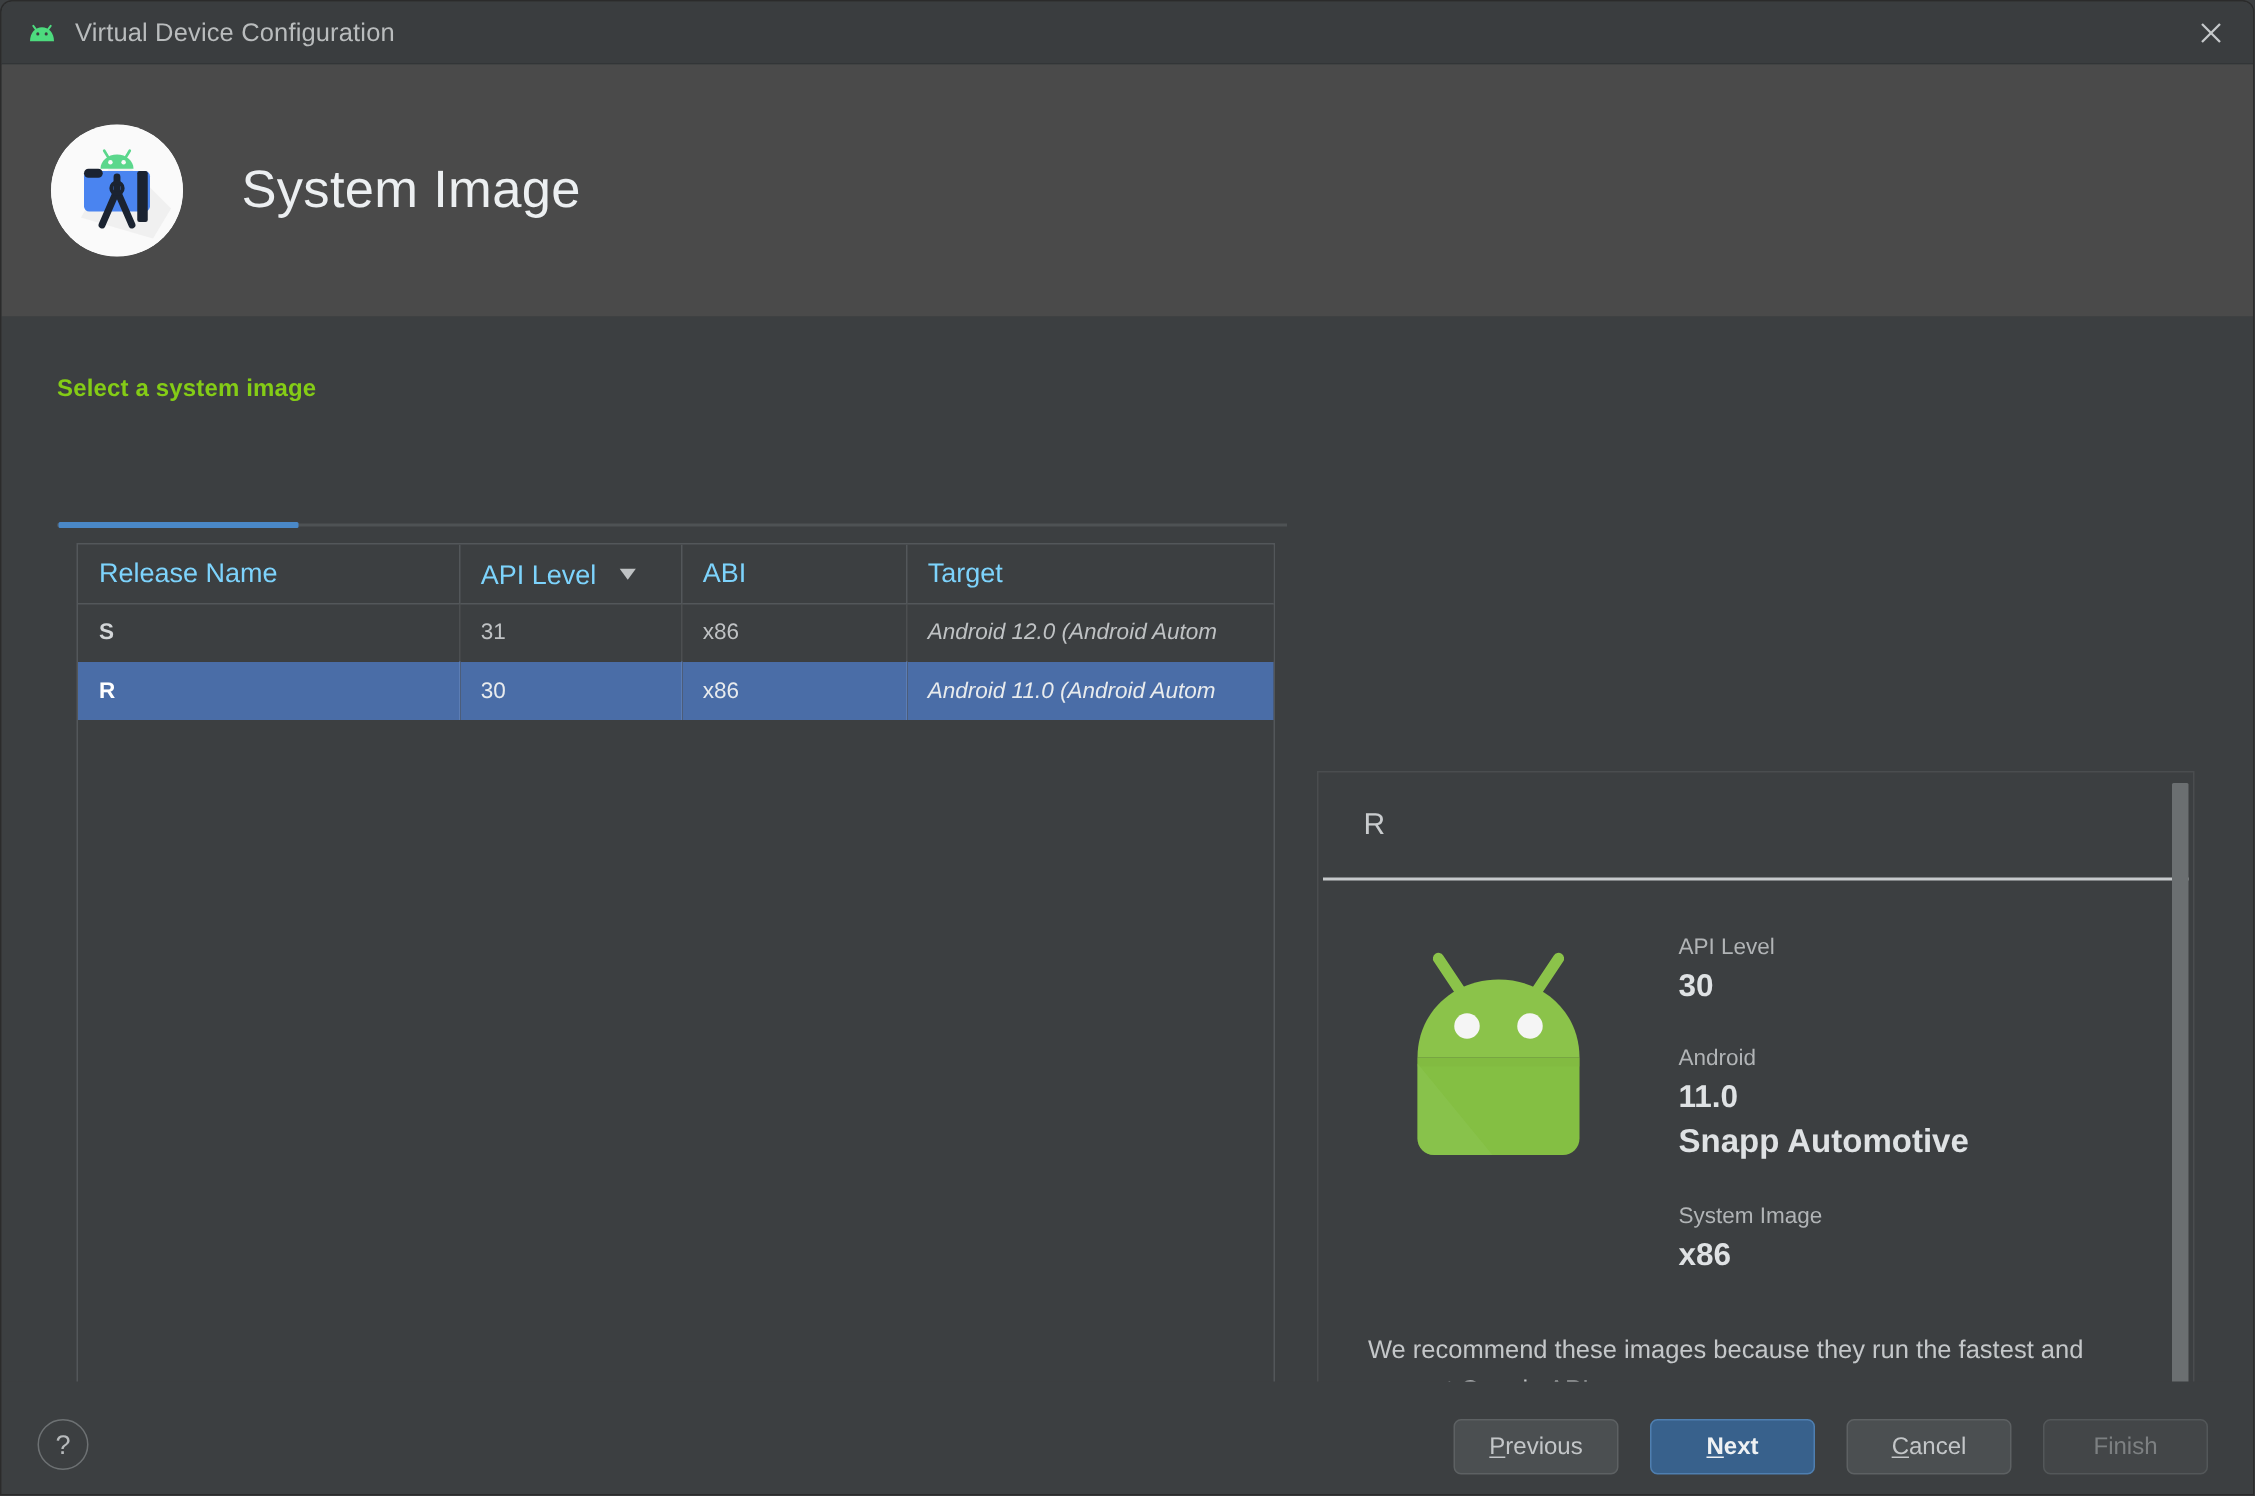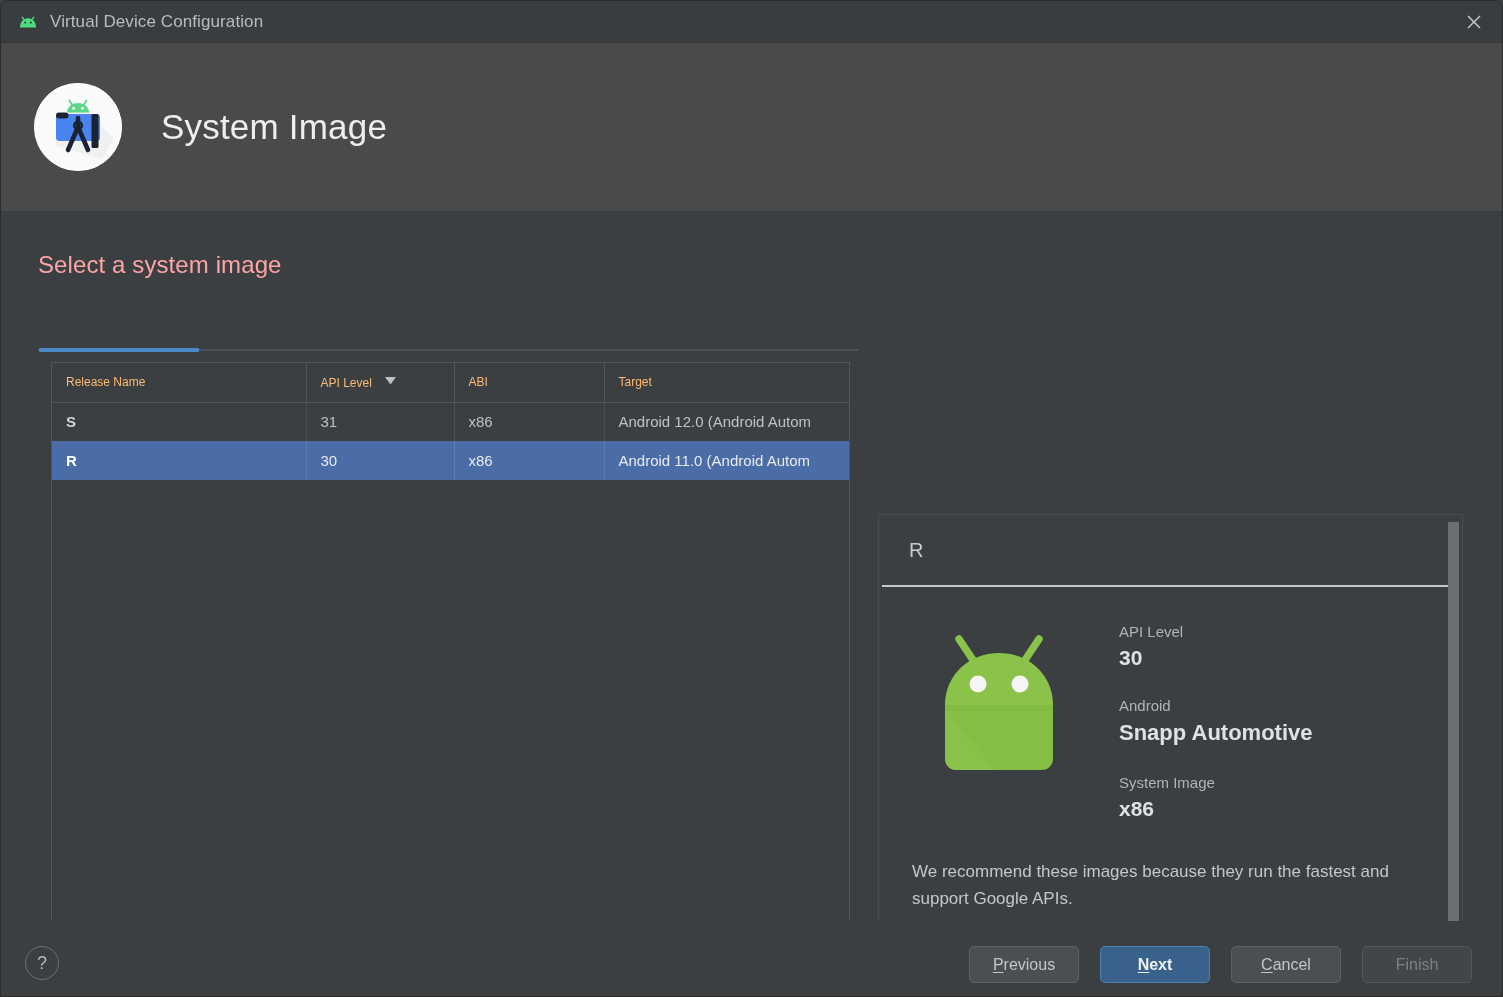--- a/index.html
+++ b/index.html
@@ -87,23 +87,23 @@
     position: absolute;
     top: 210px; left: 0;
     width: 1503px;
     height: 710px;
     background: #3c3f41;
   }
 
   .section-title {
     position: absolute;
     left: 37px; top: 40px;
-    font-size: 24px;
-    font-weight: normal;
-    color: #fca5a5;
+    font-size: 16px;
+    font-weight: bold;
+    color: #84cc16;
     letter-spacing: 0.1px;
   }
 
   
   .tabs {
     position: absolute;
     left: 37px; top: 96px;
     width: 820px;
     height: 48px;
   }
@@ -152,43 +152,43 @@
   .tbl col.c3 { width: 150px; }
   .tbl col.c4 { width: 247px; }
 
   .tbl thead th {
     height: 39px;
     background: #3c3f41;
     border-right: 1px solid #53575a;
     border-bottom: 1px solid #53575a;
     text-align: left;
     font-weight: normal;
-    font-size: 12px;
-    color: #fdba74;
+    font-size: 18px;
+    color: #7dd3fc;
     padding: 0 0 0 14px;
     white-space: nowrap;
     position: relative;
   }
   .tbl thead th:last-child { border-right: none; }
   .sort-arrow {
     display: inline-block;
     margin-left: 10px;
     vertical-align: 2px;
   }
 
   .tbl tbody td {
     height: 39px;
     border-right: 1px solid #4c4f51;
     font-size: 15px;
     color: #bfc2c4;
     padding: 0 0 0 14px;
     white-space: nowrap;
     overflow: hidden;
   }
-  .tbl tbody td:last-child { border-right: none; }
+  .tbl tbody td:last-child { border-right: none; font-style: italic; }
   .tbl tbody tr.row-normal td { background: #3c3f41; }
   .tbl tbody tr.row-normal td.first { font-weight: bold; color: #d3d6d8; }
   .tbl tbody tr.row-selected td {
     background: #4a6da7;
     color: #e8ebed;
     border-right: 1px solid #5c7db4;
   }
   .tbl tbody tr.row-selected td.first { font-weight: bold; color: #ffffff; }
   .tbl tbody tr.row-selected td:last-child { border-right: none; }
 
@@ -492,20 +492,21 @@
               <path d="M12 74 L120 74 L120 80 L12 80 Z" fill="#7fb83f" opacity="0.5"></path>
               <path d="M12 78 L62 139 L23 139 C17 139 12 134 12 128 Z" fill="#8dc552" opacity="0.55"></path>
               <circle cx="45" cy="53" r="8.5" fill="#f5f5f5"></circle>
               <circle cx="87" cy="53" r="8.5" fill="#f5f5f5"></circle>
             </svg>
           </div>
           <div class="facts-col">
             <div class="fact-label">API Level</div>
             <div class="fact-value">30</div>
             <div class="fact-label">Android</div>
+            <div class="fact-value tight">11.0</div>
             <div class="fact-brand">Snapp Automotive</div>
             <div class="fact-label">System Image</div>
             <div class="fact-value">x86</div>
           </div>
         </div>
 
         <div class="detail-paragraph">We recommend these images because they run the fastest and support Google APIs.</div>
         <div class="detail-question">Questions on API level?</div>
         <div class="detail-link">See the API level distribution chart</div>
       </div>

